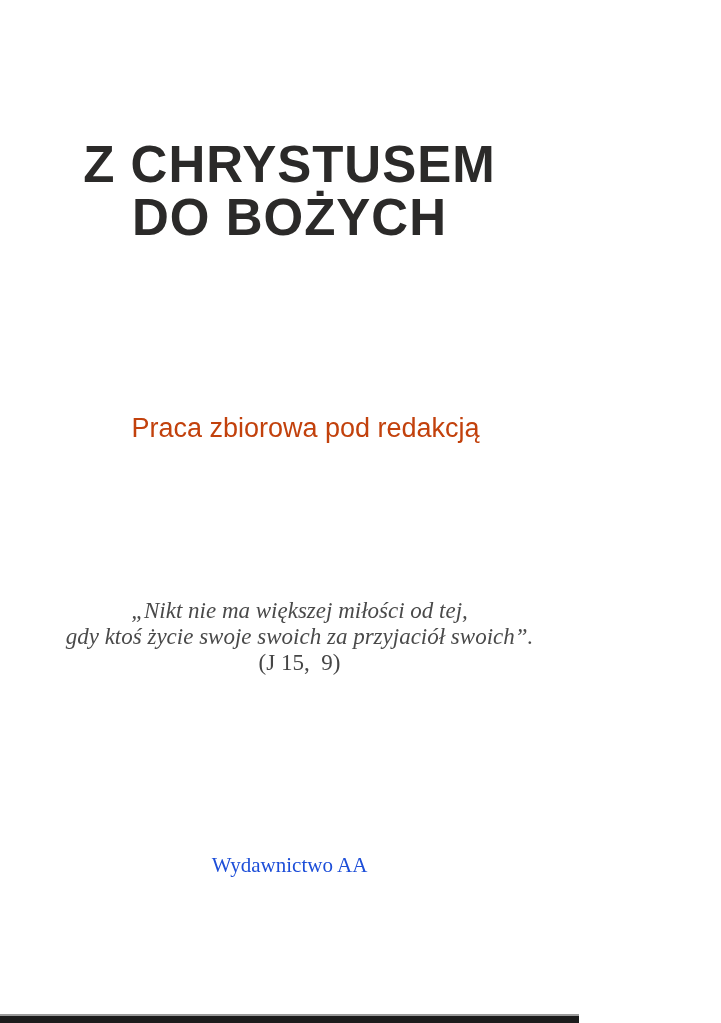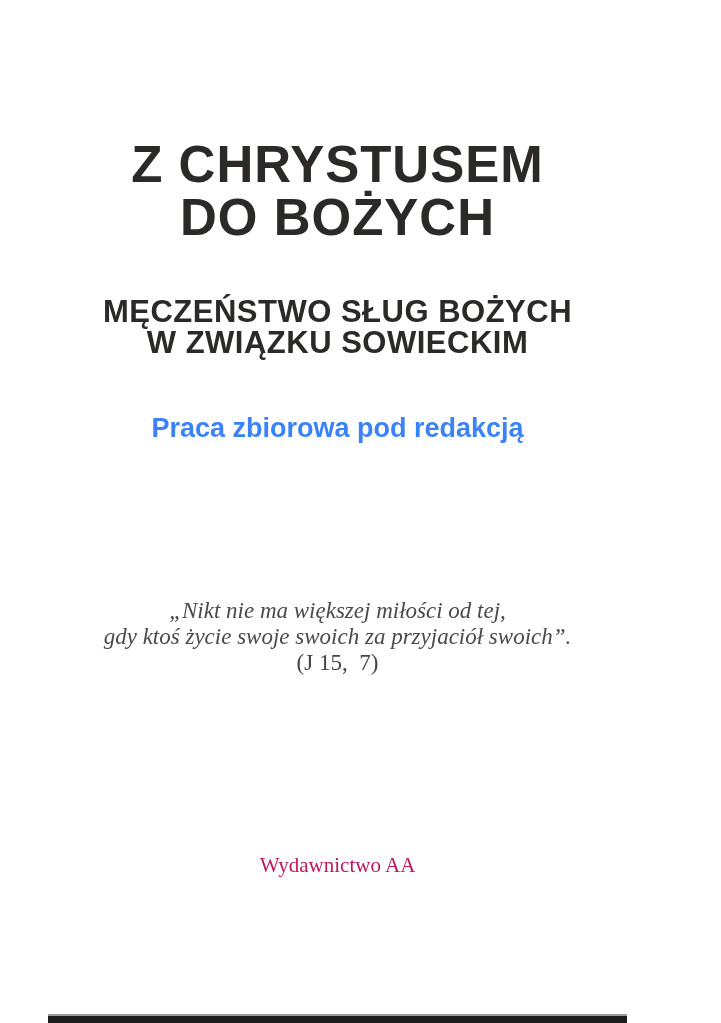--- a/index.html
+++ b/index.html
@@ -7,21 +7,20 @@
     padding: 0;
     background: #ffffff;
   }
   .page {
     position: relative;
     width: 579px;
     height: 1023px;
     background: #ffffff;
     overflow: hidden;
     font-family: "Liberation Sans", sans-serif;
-    margin-left: 48px;
   }
   .block {
     position: absolute;
     left: 0;
     width: 100%;
     text-align: center;
     color: #2b2b2b;
   }
   .line { display: block; }
 
@@ -46,49 +45,51 @@
     line-height: 31px;
     letter-spacing: 0.5px;
     color: #2b2a29;
     margin: 0;
   }
 
   
   .editors {
     top: 412px;
     font-family: "Liberation Sans", sans-serif;
-    font-weight: 700;
+    font-weight: 400;
     font-size: 27px;
     line-height: 33px;
-    color: #3b82f6;
+    color: #c2410c;
+    padding-left: 16px;
   }
 
   
   .quote {
     top: 598px;
     font-family: "Liberation Serif", serif;
     font-style: italic;
     font-size: 23px;
     line-height: 26px;
     color: #4a4a4a;
     margin: 0;
+    padding-left: 10px;
   }
   .quote-ref {
     font-style: normal;
     white-space: pre-wrap;
     color: #464646;
   }
 
   
   .publisher {
     top: 853px;
     font-family: "Liberation Serif", serif;
     font-size: 21px;
     line-height: 25px;
-    color: #be185d;
+    color: #1d4ed8;
   }
 
   
   .scan-edge {
     position: absolute;
     left: 0;
     bottom: 0;
     width: 100%;
     height: 7px;
     background: #1c1c1c;
@@ -99,33 +100,29 @@
 </head>
 <body>
 
 <div class="page">
 
   <h1 class="block title">
     <span class="line">Z CHRYSTUSEM</span>
     <span class="line">DO BOŻYCH</span>
   </h1>
 
-  <h2 class="block subtitle">
-    <span class="line">MĘCZEŃSTWO SŁUG BOŻYCH</span>
-    <span class="line">W ZWIĄZKU SOWIECKIM</span>
-  </h2>
 
   <div class="block editors">
     <span class="line">Praca zbiorowa pod redakcją</span>
   </div>
 
   <blockquote class="block quote">
     <span class="line">„Nikt nie ma większej miłości od tej,</span>
     <span class="line">gdy ktoś życie swoje swoich za przyjaciół swoich”.</span>
-    <span class="line quote-ref">(J 15,  7)</span>
+    <span class="line quote-ref">(J 15,  9)</span>
   </blockquote>
 
   <div class="block publisher">
     <span class="line">Wydawnictwo AA</span>
   </div>
 
   <div class="scan-edge"></div>
 
 </div>
 

